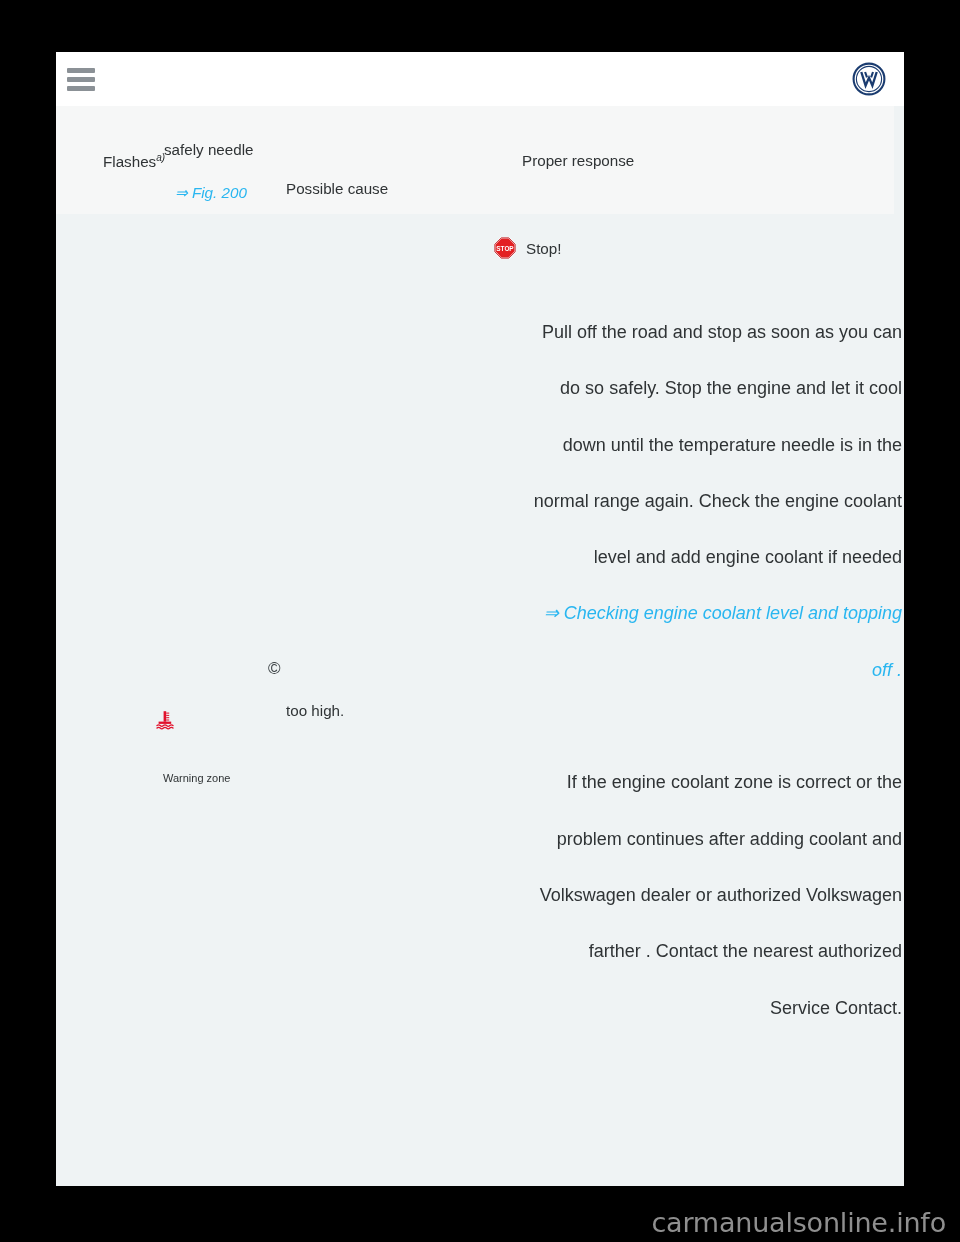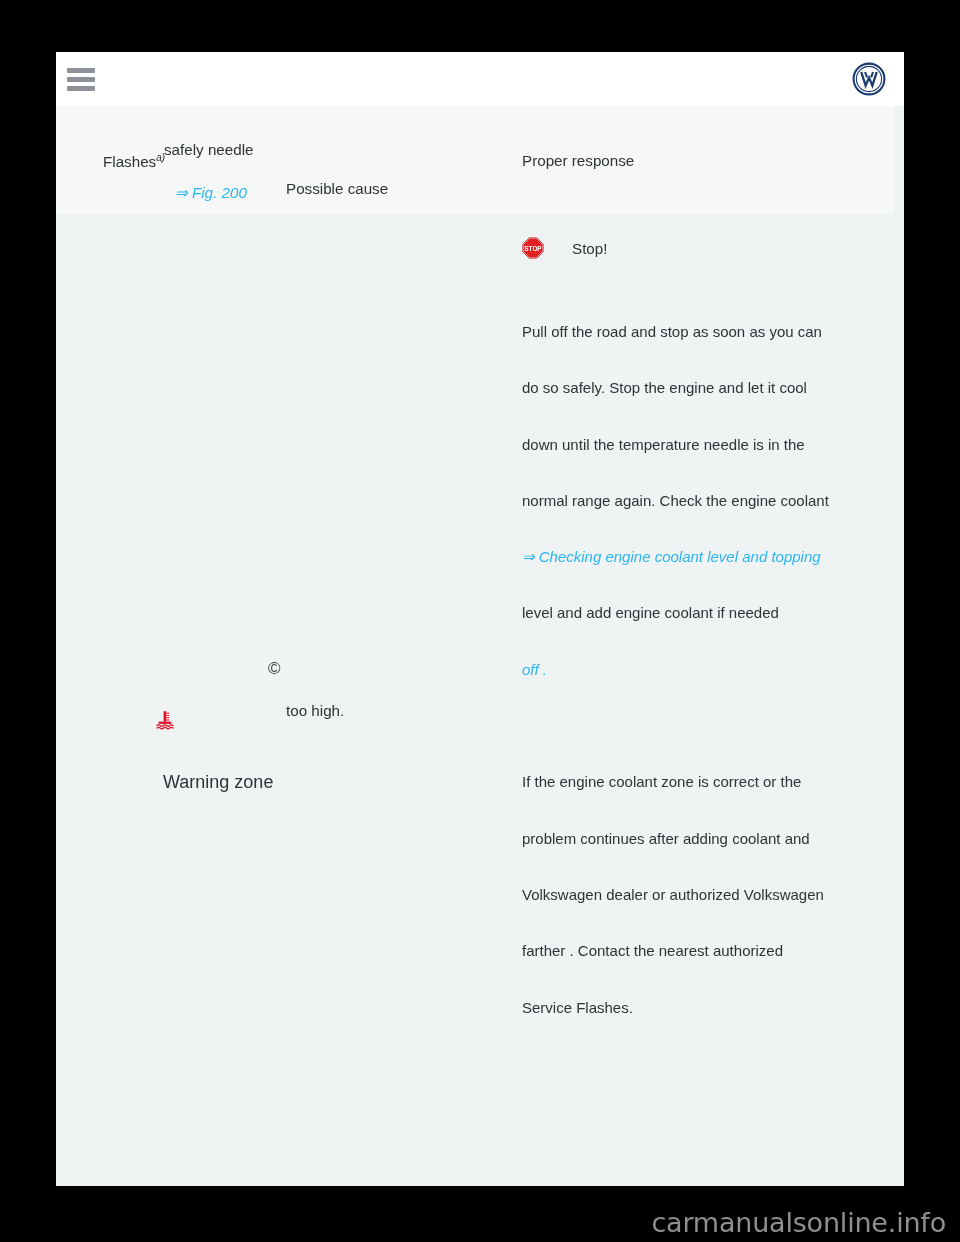--- a/index.html
+++ b/index.html
@@ -81,21 +81,21 @@
     width: 838px;
     height: 134px;
     background: #f6f7f7;
     z-index: 5;
   }
 
   
   .txt {
     position: absolute;
     color: #2f3335;
-    font-size: 18px;
+    font-size: 11px;
     line-height: 1.05;
     white-space: nowrap;
     font-family: "Liberation Sans", sans-serif;
   }
   .hdr {
     font-size: 15.2px;
     color: #2f3335;
   }
   .lnk {
     color: #29b6f0;
@@ -112,46 +112,47 @@
   
   #col-flashes  { left: 47px;  top: 101px; z-index: 10; }
   #col-gauge    { left: 108px; top: 90px;  z-index: 6; }
   #col-figlink  { left: 119px; top: 133px; z-index: 10; }
   #col-cause    { left: 230px; top: 101px; z-index: 10; margin-top: 28px; }
   #col-response { left: 466px; top: 101px; z-index: 10; }
 
   
   #stop-row {
     position: absolute;
-    left: 466px;
+    left: 438px;
     top: 185px;
     display: flex;
     align-items: center;
-    gap: 28px;
+    gap: 10px;
     z-index: 10;
   }
   #stop-label {
     font-size: 15.2px;
     color: #2f3335;
   }
 
   #response-body {
     position: absolute;
     left: 466px;
     top: 252px;
     width: 380px;
     z-index: 10;
   }
   #response-body .ln {
     display: block;
     height: 56.3px;
     line-height: 56.3px;
-    font-size: 15px;
+    font-size: 18px;
     color: #2f3335;
     white-space: nowrap;
+    text-align: right;
   }
   #response-body .ln.link {
     color: #29b6f0;
     font-style: italic;
   }
 
   #copyright-mark {
     position: absolute;
     left: 212px;
     top: 607px;
@@ -236,29 +237,29 @@
         </svg>
       </span>
       <span id="stop-label">Stop!</span>
     </div>
 
     <div id="response-body">
       <span class="ln">Pull off the road and stop as soon as you can</span>
       <span class="ln">do so safely. Stop the engine and let it cool</span>
       <span class="ln">down until the temperature needle is in the</span>
       <span class="ln">normal range again. Check the engine coolant</span>
+      <span class="ln">level and add engine coolant if needed</span>
       <span class="ln link">⇒ Checking engine coolant level and topping</span>
-      <span class="ln">level and add engine coolant if needed</span>
       <span class="ln link">off .</span>
       <span class="ln"></span>
       <span class="ln">If the engine coolant zone is correct or the</span>
       <span class="ln">problem continues after adding coolant and</span>
       <span class="ln">Volkswagen dealer or authorized Volkswagen</span>
       <span class="ln">farther . Contact the nearest authorized</span>
-      <span class="ln">Service Flashes.</span>
+      <span class="ln">Service Contact.</span>
     </div>
 
     <div id="copyright-mark">©</div>
 
     <div id="coolant-icon">
       <svg width="22" height="22" viewBox="0 0 22 22" aria-hidden="true">
 
         <rect x="9.6" y="2.2" width="2.6" height="10.5" fill="#e1112c"></rect>
 
         <rect x="12.2" y="3.6" width="3.0" height="1.0" fill="#e1112c"></rect>

